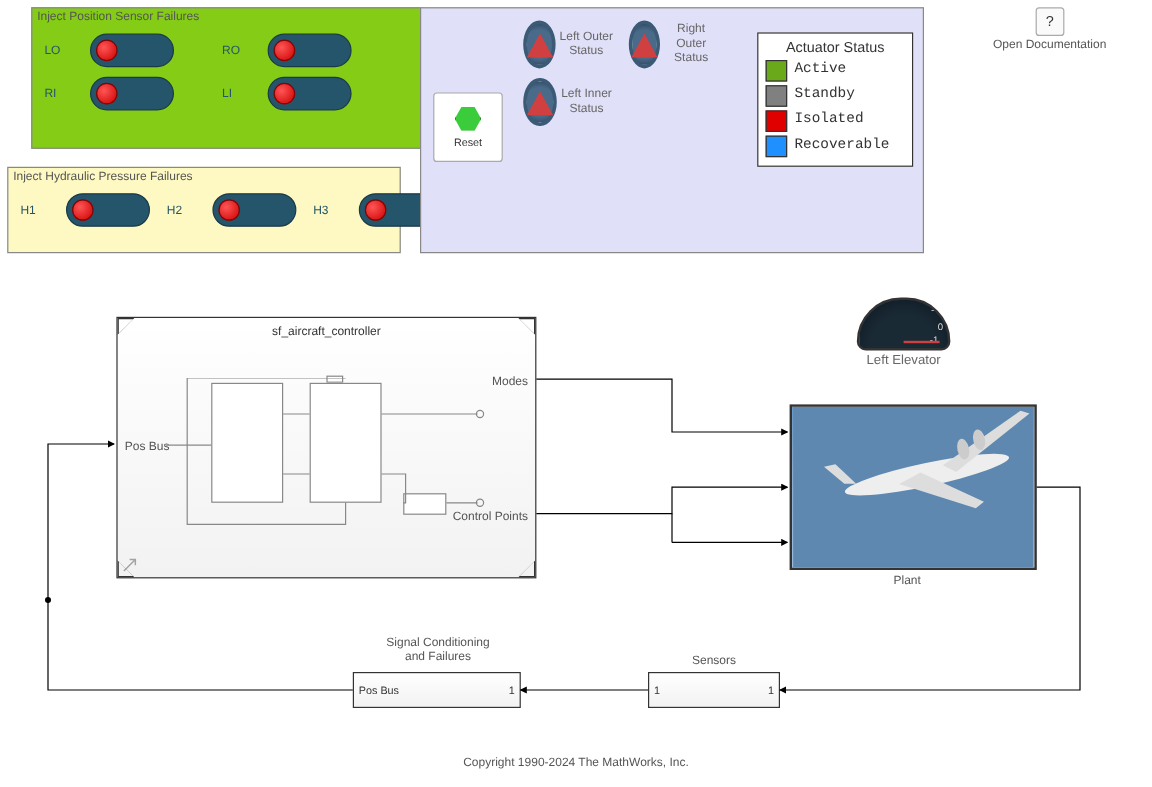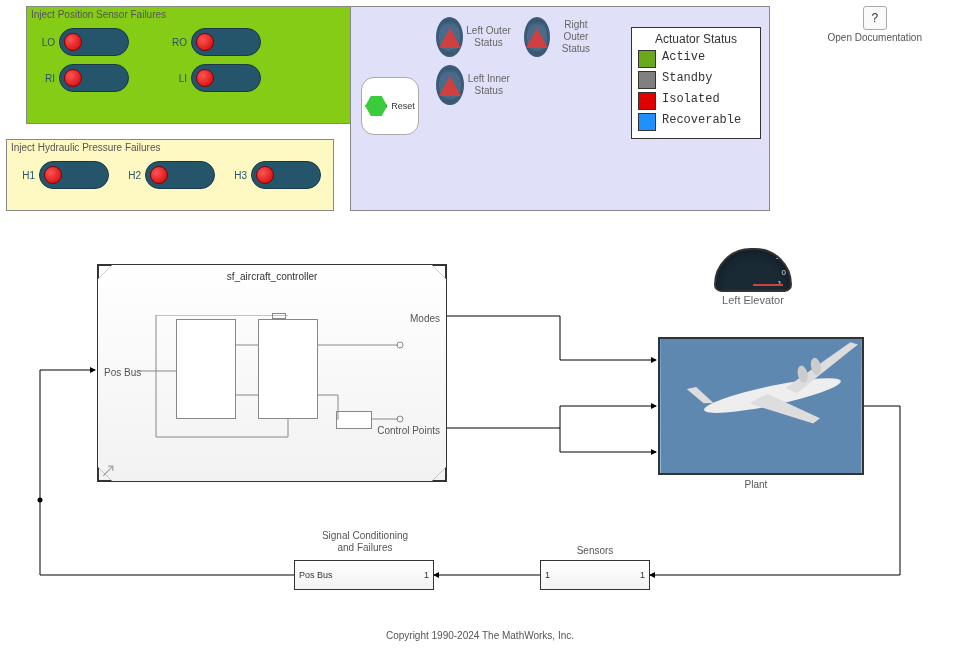--- a/index.html
+++ b/index.html
@@ -8,30 +8,30 @@
 
 .panel { position: absolute; border: 1px solid #888; }
 .panel-title { font-size: 10px; padding: 2px 4px; color: #555; }
 
 .sensor-panel { left: 6px; top: 6px; width: 328px; height: 118px; background: #84cc16; margin-left: 20px; }
 .hydraulic-panel { left: 6px; top: 139px; width: 328px; height: 72px; background: #fef9c3; }
 .status-panel { left: 350px; top: 6px; width: 420px; height: 205px; background: #e0e0f8; }
 
 
 .toggles { display: flex; flex-wrap: wrap; gap: 8px 40px; padding: 6px 10px; }
-.toggle-wrapper { display: flex; align-items: center; gap: 4px; text-align: right; }
+.toggle-wrapper { display: flex; align-items: center; gap: 20px; }
 .toggle-label { font-size: 10px; color: #25556a; width: 18px; }
 .toggle { width: 70px; height: 28px; background: #25556a; border-radius: 14px; position: relative; border: 1px solid #1a3a48; }
 .toggle-knob { position: absolute; left: 4px; top: 4px; width: 18px; height: 18px; background: radial-gradient(circle at 35% 35%, #ff5555, #cc0000); border-radius: 50%; border: 1px solid #800; }
 
 
 .hydraulic-toggles { display: flex; gap: 14px; padding: 6px 10px; }
 
 
-.reset-box { position: absolute; left: 10px; top: 70px; width: 58px; height: 58px; background: #fff; border: 1px solid #aaa; border-radius: 13px; display: flex; align-items: center; justify-content: center; gap: 4px; }
+.reset-box { position: absolute; left: 10px; top: 70px; width: 58px; height: 58px; background: #fff; border: 1px solid #aaa; border-radius: 3px; display: flex; flex-direction: column; align-items: center; justify-content: center; gap: 4px; }
 .reset-hex { width: 22px; height: 22px; background: #3acc3a; clip-path: polygon(25% 5%, 75% 5%, 100% 50%, 75% 95%, 25% 95%, 0% 50%); border: 1px solid #2a8a2a; }
 .reset-label { font-size: 9px; }
 
 .gauges { position: absolute; left: 85px; top: 10px; display: grid; grid-template-columns: 76px 76px; gap: 8px 12px; }
 .gauge-item { display: flex; align-items: center; gap: 2px; }
 .gauge { width: 40px; height: 40px; border-radius: 50%; background: radial-gradient(circle at 50% 50%, #4a6a8a 60%, #2a4055); border: 3px solid #3a5a75; position: relative; }
 .gauge::after { content: ''; position: absolute; top: 8px; left: 50%; transform: translateX(-50%); width: 0; height: 0; border-left: 11px solid transparent; border-right: 11px solid transparent; border-bottom: 20px solid #d04040; }
 .gauge-label { font-size: 10px; text-align: center; line-height: 1.2; color: #666; }
 
 .legend-box { position: absolute; right: 8px; top: 20px; width: 130px; background: #fff; border: 1px solid #333; padding: 4px 6px; }

